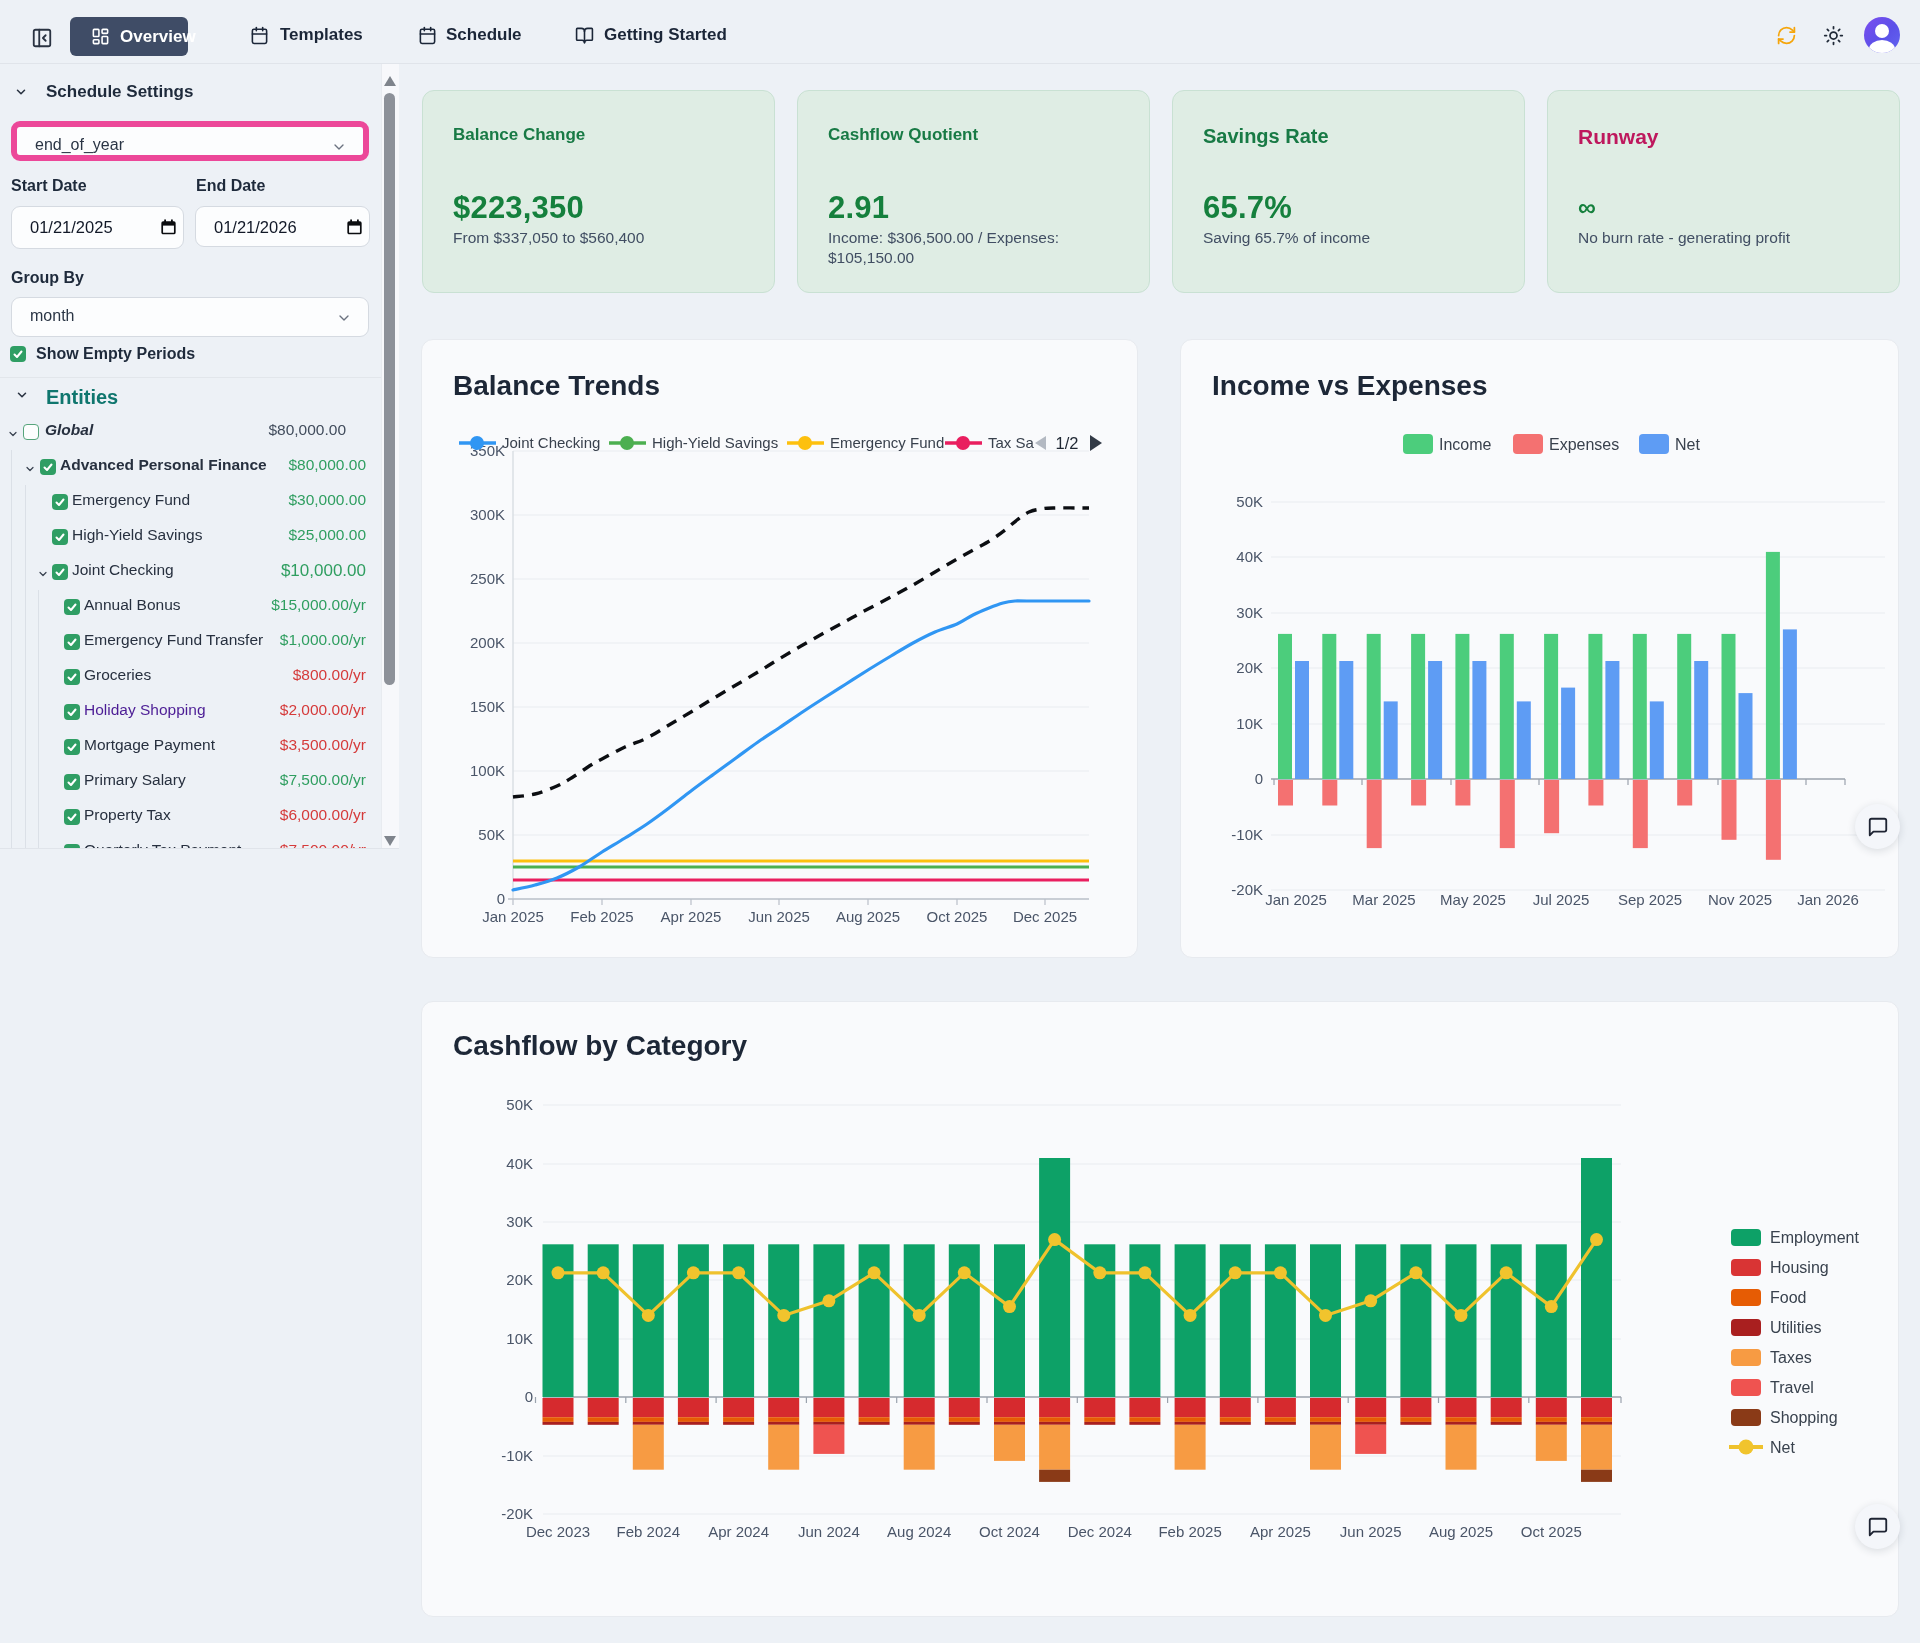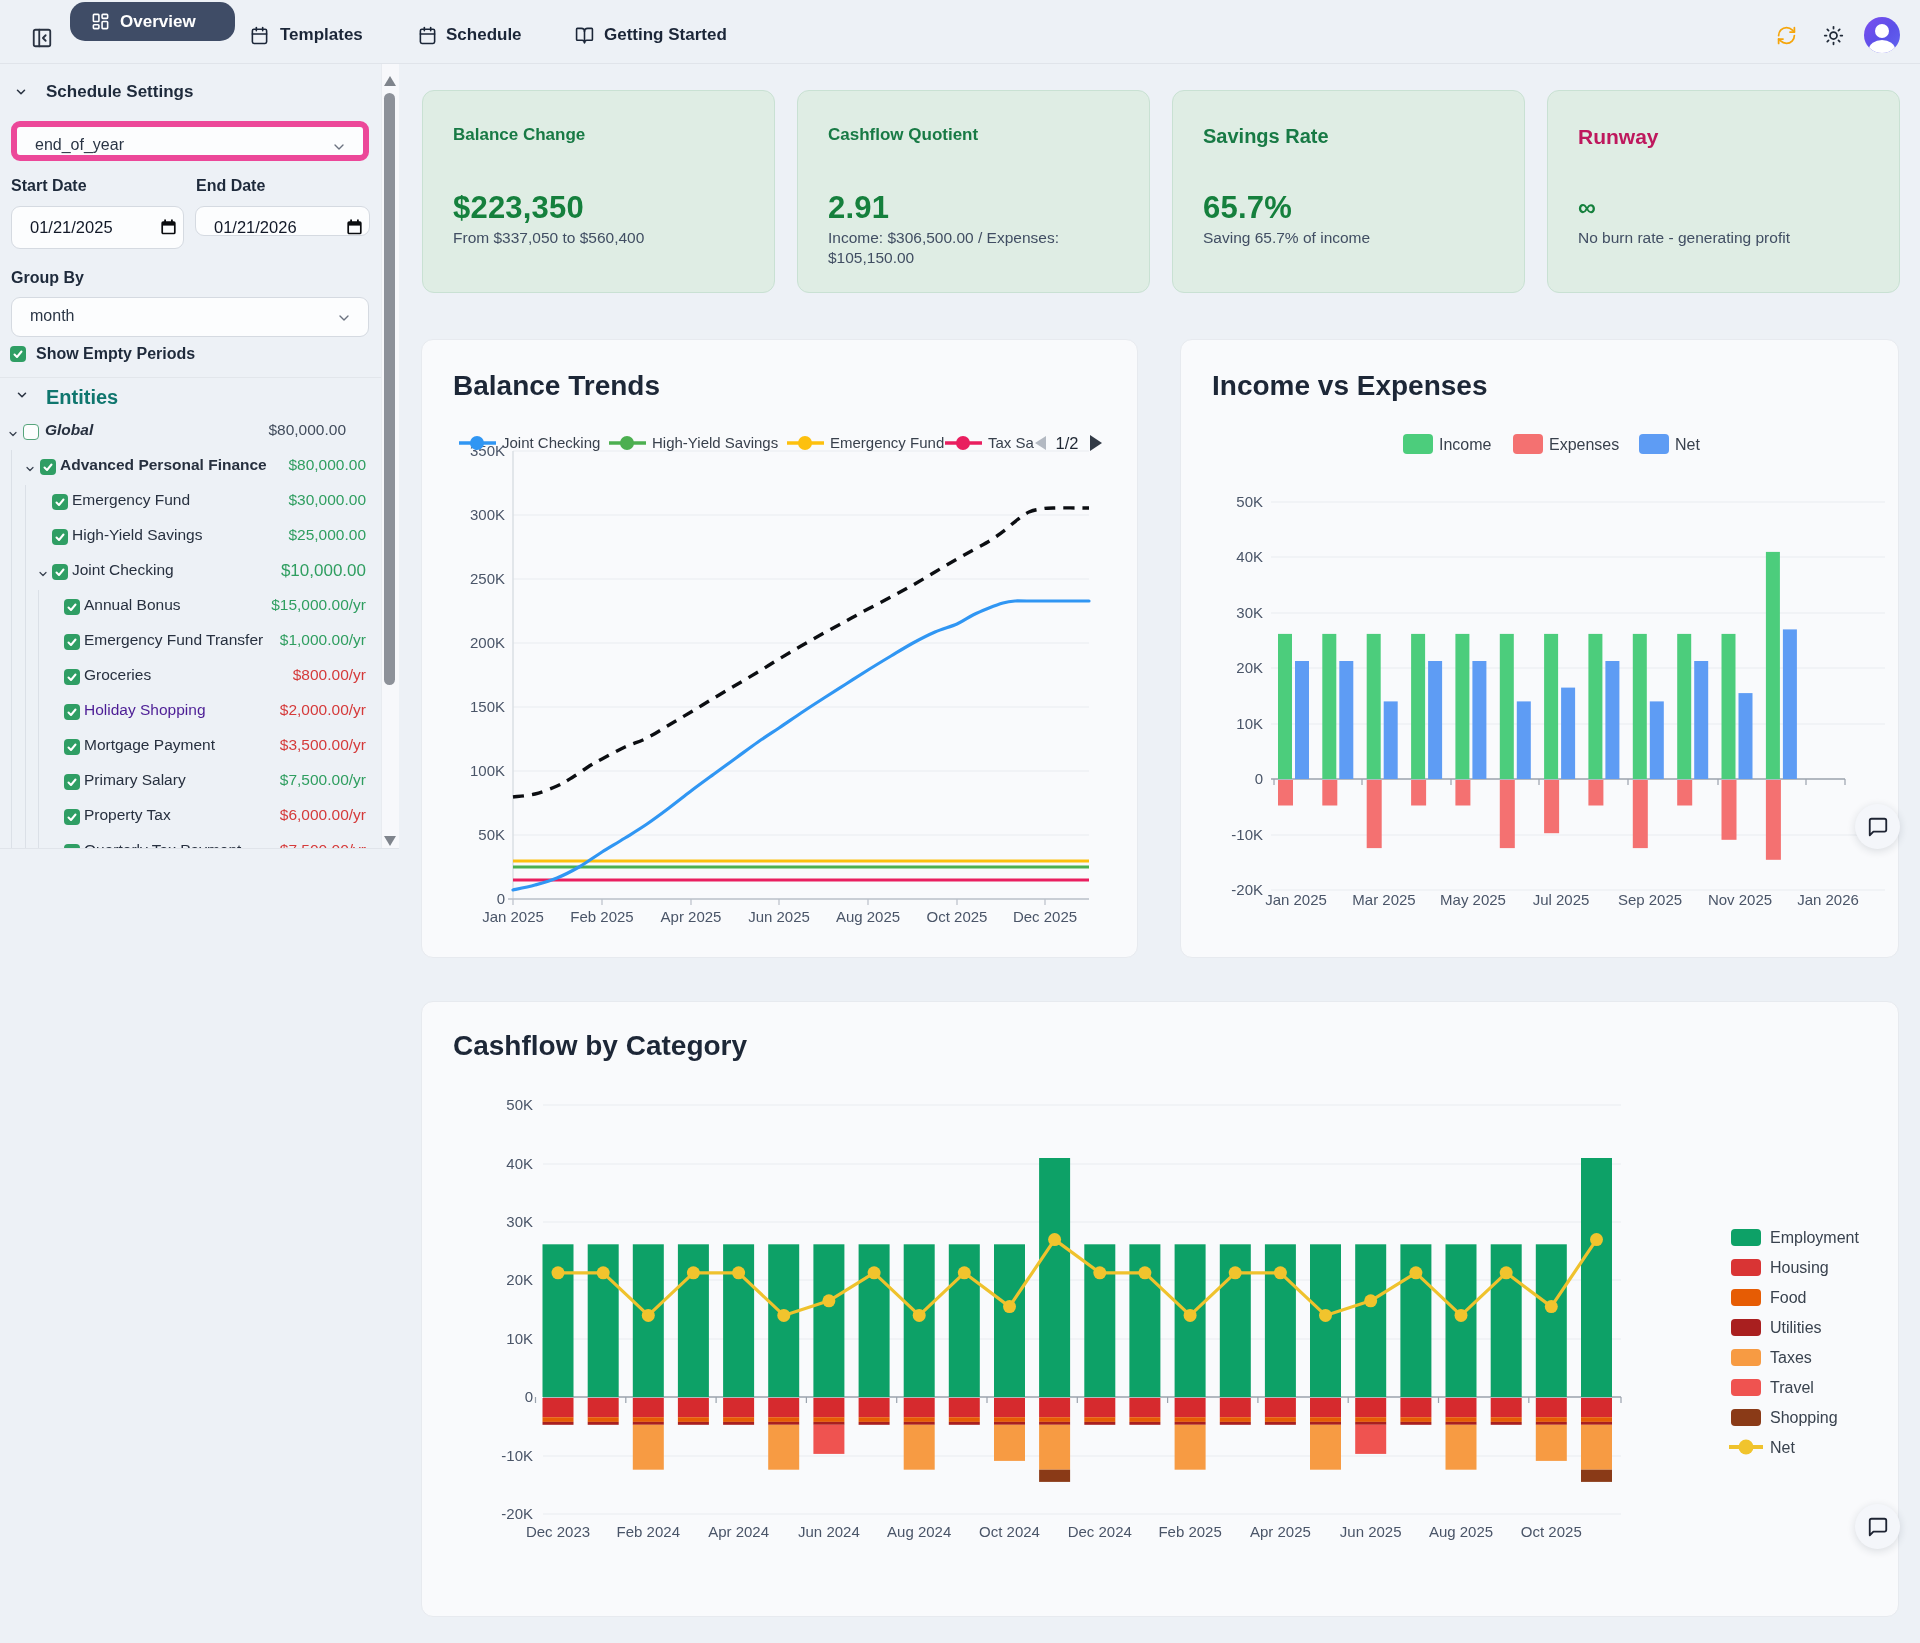--- a/index.html
+++ b/index.html
@@ -9,21 +9,21 @@
 </style>
 </head>
 <body>
 
 <div class="abs" style="left:0;top:0;width:1920px;height:64px;background:#edf1f6;border-bottom:1px solid #e0e4ea">
   <div class="abs" style="left:31px;top:27px"><svg width="22" height="22" viewBox="0 0 24 24" fill="none" stroke="#2a3342" stroke-width="2" stroke-linecap="round" stroke-linejoin="round">
         <rect width="18" height="18" x="3" y="3" rx="2"></rect>
         <path d="M9 3v18"></path>
         <path d="m16 15-3-3 3-3"></path>
       </svg></div>
-  <div class="abs" style="left:70px;top:2px;width:165px;height:39px;background:#3f4c66;border-radius:15px">
+  <div class="abs" style="left:70px;top:17px;width:118px;height:39px;background:#3f4c66;border-radius:6px">
     <div class="abs" style="left:21px;top:10px"><svg width="19" height="19" viewBox="0 0 24 24" fill="none" stroke="#ffffff" stroke-width="2" stroke-linecap="round" stroke-linejoin="round">
           <rect width="7" height="9" x="3" y="3" rx="1"></rect>
           <rect width="7" height="5" x="14" y="3" rx="1"></rect>
           <rect width="7" height="9" x="14" y="12" rx="1"></rect>
           <rect width="7" height="5" x="3" y="16" rx="1"></rect>
         </svg></div>
     <div class="abs" style="left:50px;top:10px;font-size:17px;font-weight:600;color:#fff">Overview</div>
   </div>
   <div class="abs" style="left:250px;top:26px"><svg width="19" height="19" viewBox="0 0 24 24" fill="none" stroke="#1b2638" stroke-width="2" stroke-linecap="round" stroke-linejoin="round">
         <path d="M8 2v4"></path>
@@ -82,21 +82,21 @@
   <div class="abs" style="left:196px;top:113px;font-size:16px;font-weight:600;color:#1e2a3b">End Date</div>
   <div class="abs" style="left:11px;top:142px;width:173px;height:43px;background:#fcfdfe;border:1px solid #d5dae1;border-radius:9px">
     <div class="abs" style="left:18px;top:11px;font-size:16.5px;color:#111827">01/21/2025</div>
     <div class="abs" style="right:7px;top:12px"><svg width="15" height="16" viewBox="0 0 15 16">
           <rect x="3.2" y="0.5" width="1.8" height="3" fill="#0b0d10"></rect>
           <rect x="10" y="0.5" width="1.8" height="3" fill="#0b0d10"></rect>
           <rect x="1.2" y="3" width="12.6" height="11.5" rx="1" fill="none" stroke="#0b0d10" stroke-width="1.7"></rect>
           <rect x="1.2" y="3" width="12.6" height="3.6" fill="#0b0d10"></rect>
         </svg></div>
   </div>
-  <div class="abs" style="left:195px;top:142px;width:175px;height:30px;background:#fcfdfe;border:1px solid #d5dae1;border-radius:9px">
+  <div class="abs" style="left:195px;top:142px;width:175px;height:41px;background:#fcfdfe;border:1px solid #d5dae1;border-radius:9px">
     <div class="abs" style="left:18px;top:11px;font-size:16.5px;color:#111827">01/21/2026</div>
     <div class="abs" style="right:7px;top:12px"><svg width="15" height="16" viewBox="0 0 15 16">
           <rect x="3.2" y="0.5" width="1.8" height="3" fill="#0b0d10"></rect>
           <rect x="10" y="0.5" width="1.8" height="3" fill="#0b0d10"></rect>
           <rect x="1.2" y="3" width="12.6" height="11.5" rx="1" fill="none" stroke="#0b0d10" stroke-width="1.7"></rect>
           <rect x="1.2" y="3" width="12.6" height="3.6" fill="#0b0d10"></rect>
         </svg></div>
   </div>
   <div class="abs" style="left:11px;top:205px;font-size:16px;font-weight:600;color:#1e2a3b">Group By</div>
   <div class="abs" style="left:11px;top:233px;width:358px;height:40px;background:#fcfdfe;border:1px solid #d5dae1;border-radius:9px">

